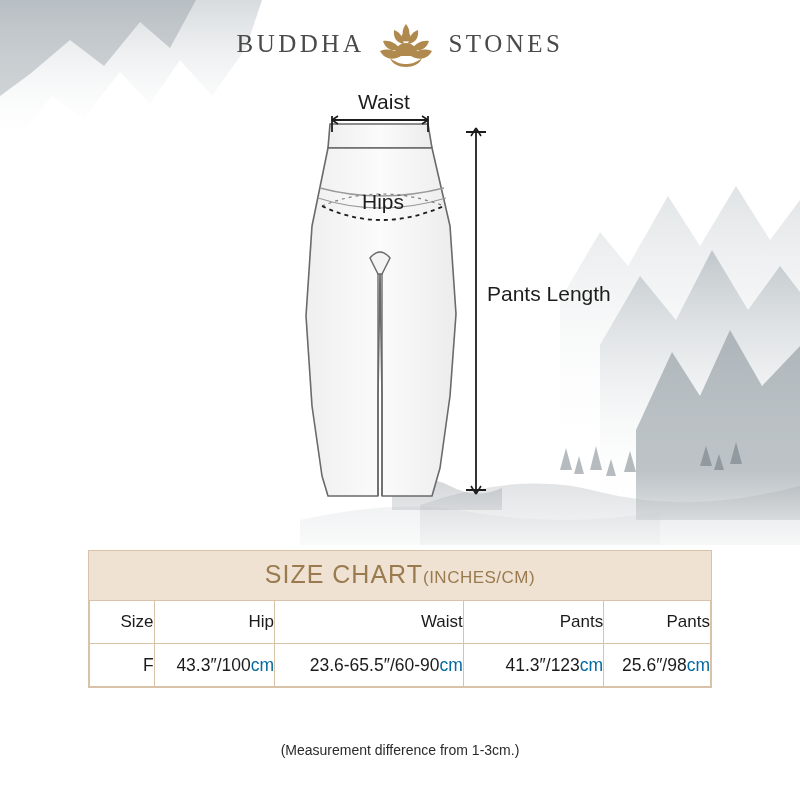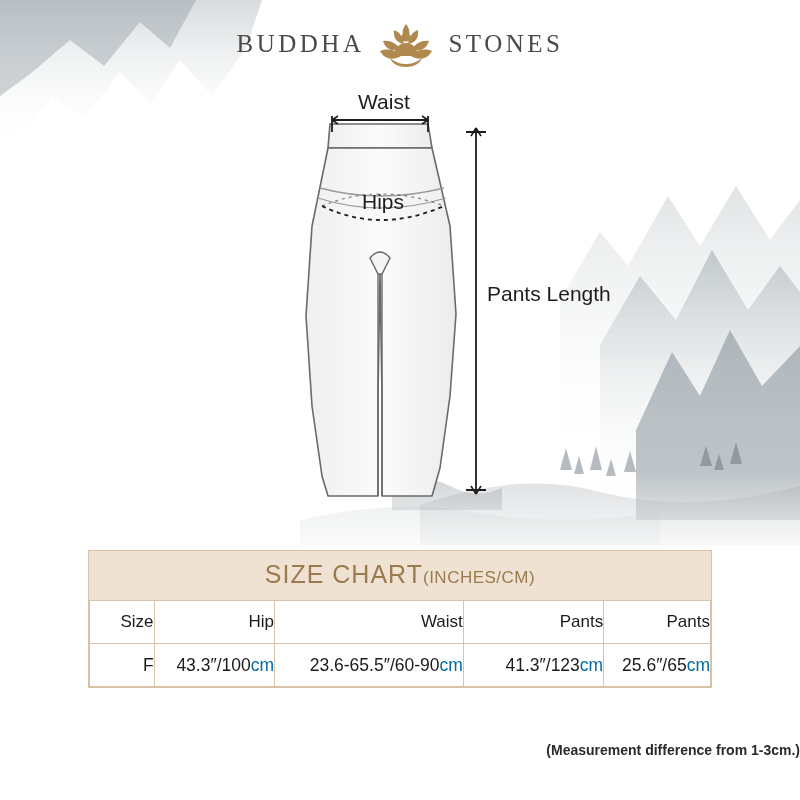--- a/index.html
+++ b/index.html
@@ -119,24 +119,24 @@
   col.c-hip    { width: 19.4%; }
   col.c-waist  { width: 30.4%; }
   col.c-length { width: 22.6%; }
   col.c-thigh  { width: 17.2%; }
 
   .note {
     position: absolute;
     left: 0;
     top: 742px;
     width: 800px;
-    text-align: right;
+    text-align: center;
     font-size: 14px;
     color: #2a2a2a;
-    font-weight: bold;
+    font-weight: normal;
     z-index: 6;
   }
 </style>
 </head>
 <body>
 
 <div class="page">
 
   <div class="bg">
     <svg width="800" height="800" viewBox="0 0 800 800" xmlns="http://www.w3.org/2000/svg">
@@ -288,21 +288,21 @@
           <th>Pants</th>
           <th>Pants</th>
         </tr>
       </thead>
       <tbody>
         <tr class="values">
           <td>F</td>
           <td><span>43.3″/100</span><span class="cm">cm</span></td>
           <td><span>23.6-65.5″/60-90</span><span class="cm">cm</span></td>
           <td><span>41.3″/123</span><span class="cm">cm</span></td>
-          <td><span>25.6″/65</span><span class="cm">cm</span></td>
+          <td><span>25.6″/98</span><span class="cm">cm</span></td>
         </tr>
       </tbody>
     </table>
   </div>
 
   <div class="note">(Measurement difference from 1-3cm.)</div>
 
 </div>
 
 </body></html>

